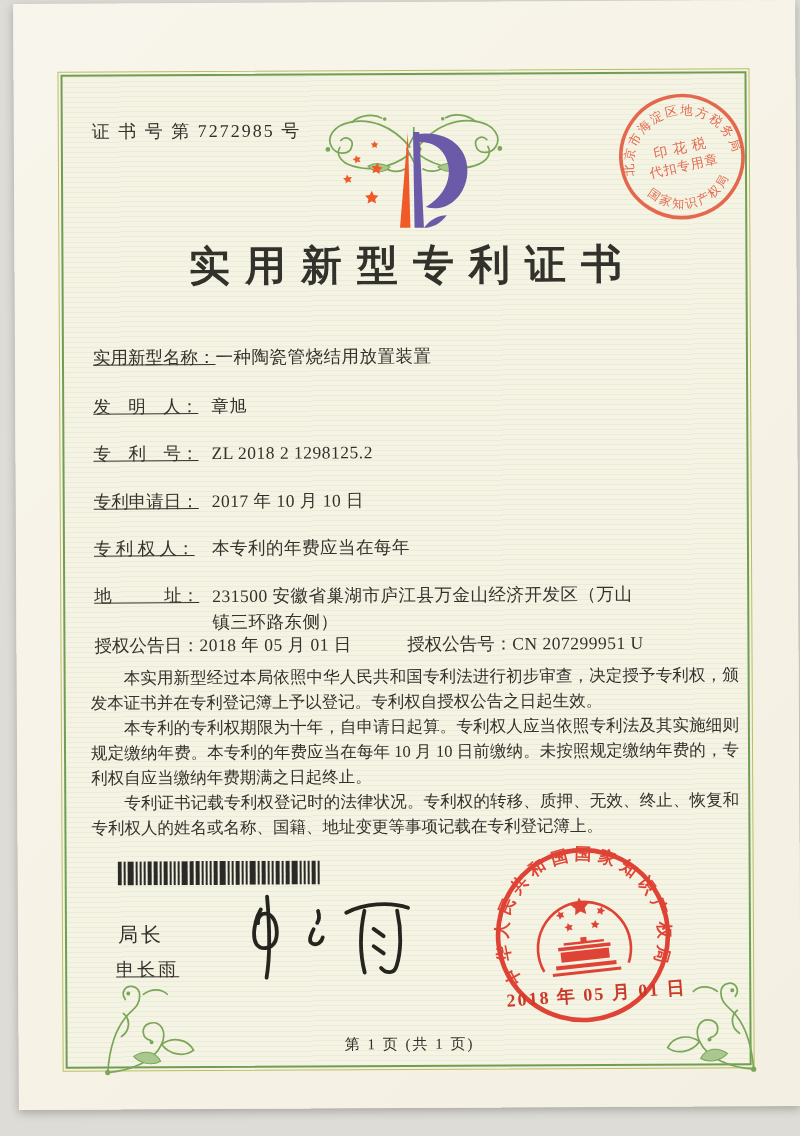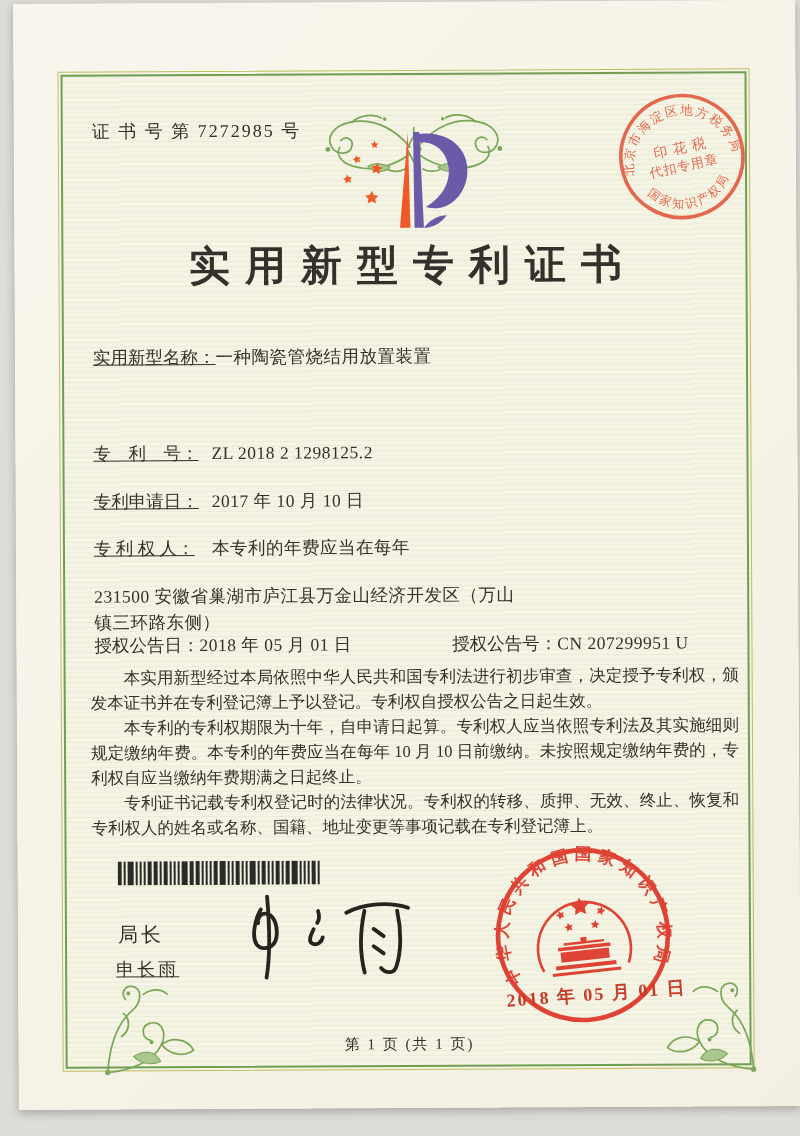--- a/index.html
+++ b/index.html
@@ -35,21 +35,21 @@
   .title{
     left:0;top:236px;width:100%;text-align:center;
     font-size:41px;font-weight:600;letter-spacing:15px;padding-left:15px;
     box-sizing:border-box;
   }
   .frow{position:absolute;left:78px;white-space:nowrap;font-size:17.5px;}
   .flabel{display:inline-block;min-width:118px;text-decoration:underline;}
   .fvalue{letter-spacing:.5px;}
   .addr-row{display:flex;white-space:normal;}
   .addr-val{width:424px;line-height:26px;letter-spacing:.5px;}
-  .grant2{margin-left:96px;}
+  .grant2{margin-left:51px;}
   .body-text{
     left:74px;top:662px;width:648px;
     font-size:16.5px;line-height:25px;text-align:justify;
   }
   .body-text p{margin:0;text-indent:2em;}
   .barcode{left:100px;top:858px;}
   .director-title{left:100px;top:918px;font-size:20px;letter-spacing:3px;}
   .director-name{left:98px;top:954px;font-size:18px;letter-spacing:3px;text-decoration:underline;}
   .signature{left:212px;top:886px;}
   .tax-stamp{left:598px;top:86px;transform:rotate(-12deg);}
@@ -131,30 +131,34 @@
     <polygon points="76,4 82,4 86,96 77,96" fill="#6a5aa8"></polygon>
     <path d="M80,6 C112,2 130,22 128,44 C126,68 106,82 88,76 C102,68 112,54 110,38 C108,22 96,12 80,14 Z" fill="#6a5aa8"></path>
     <path d="M86,96 C92,88 100,84 108,84 C102,92 94,96 86,96 Z" fill="#6a5aa8"></path>
   </svg>
 
   <div class="abs title">实用新型专利证书</div>
 
   <div class="frow" style="top:342px">
     <span class="flabel">实用新型名称：</span><span class="fvalue">一种陶瓷管烧结用放置装置</span>
   </div>
+  <div class="frow" style="top:391px">
+    <span class="flabel">发　明　人：</span><span class="fvalue">章旭</span>
+  </div>
   <div class="frow" style="top:438px">
     <span class="flabel">专　利　号：</span><span class="fvalue">ZL 2018 2 1298125.2</span>
   </div>
   <div class="frow" style="top:486px">
     <span class="flabel">专利申请日：</span><span class="fvalue">2017 年 10 月 10 日</span>
   </div>
   <div class="frow" style="top:533px">
     <span class="flabel">专 利 权 人：</span><span class="fvalue">本专利的年费应当在每年</span>
   </div>
   <div class="frow addr-row" style="top:580px">
+    <span class="flabel">地　　　址：</span>
       <span class="fvalue addr-val">231500 安徽省巢湖市庐江县万金山经济开发区（万山镇三环路东侧）</span>
   </div>
   <div class="frow" style="top:630px">
     <span>授权公告日：</span><span class="fvalue">2018 年 05 月 01 日</span>
     <span class="grant2">授权公告号：</span><span class="fvalue">CN 207299951 U</span>
   </div>
 
   <div class="abs body-text">
     <p>本实用新型经过本局依照中华人民共和国专利法进行初步审查，决定授予专利权，颁发本证书并在专利登记簿上予以登记。专利权自授权公告之日起生效。</p>
     <p>本专利的专利权期限为十年，自申请日起算。专利权人应当依照专利法及其实施细则规定缴纳年费。本专利的年费应当在每年 10 月 10 日前缴纳。未按照规定缴纳年费的，专利权自应当缴纳年费期满之日起终止。</p>

